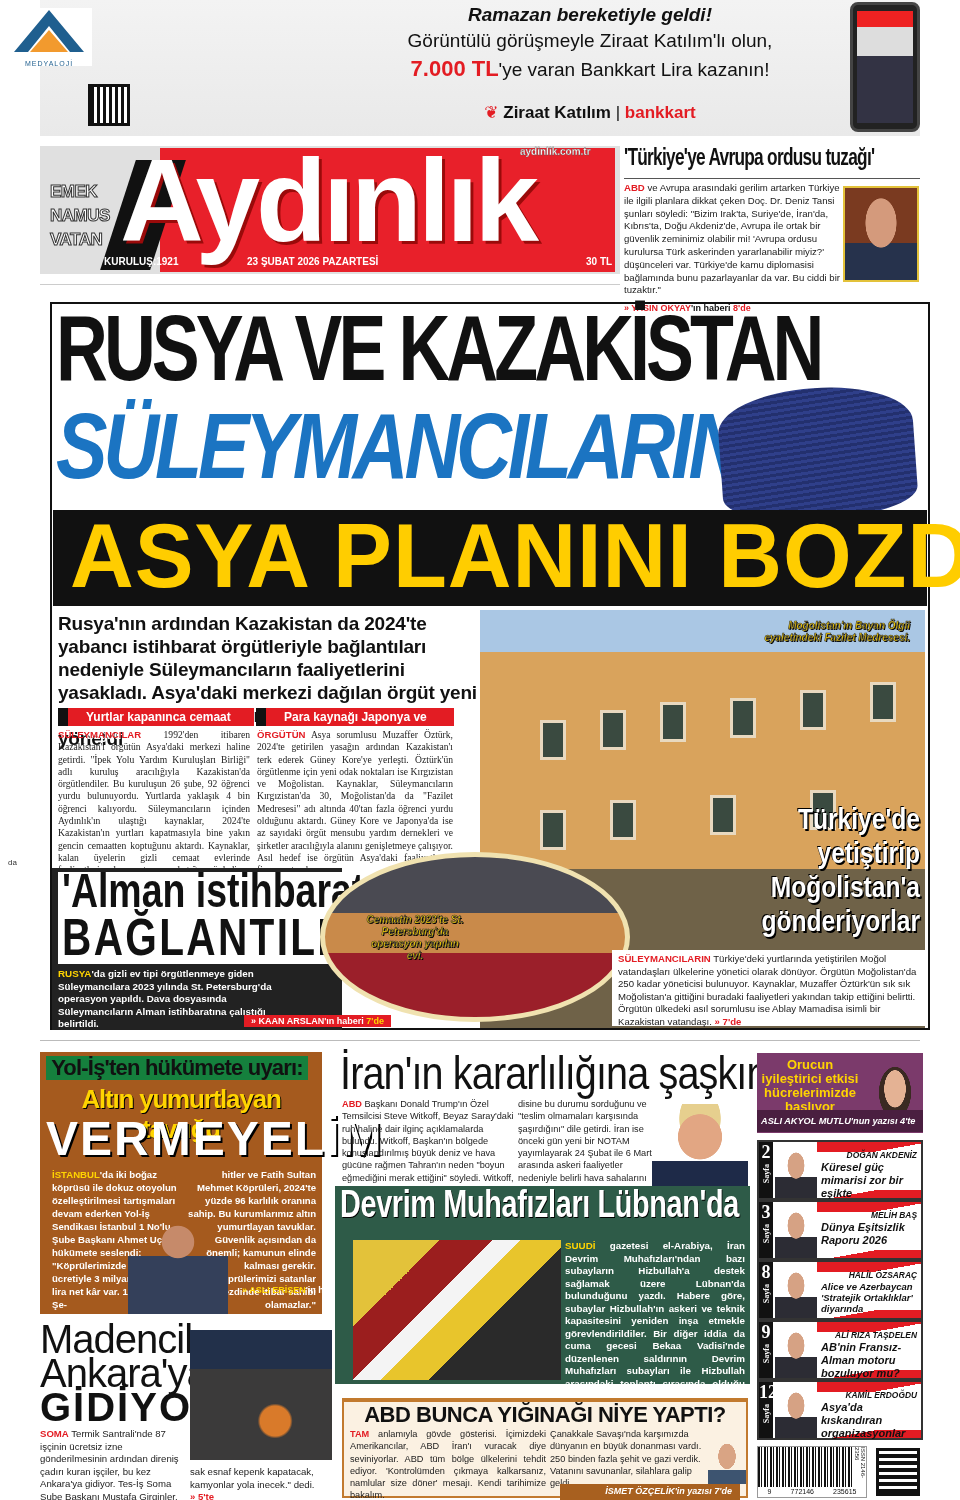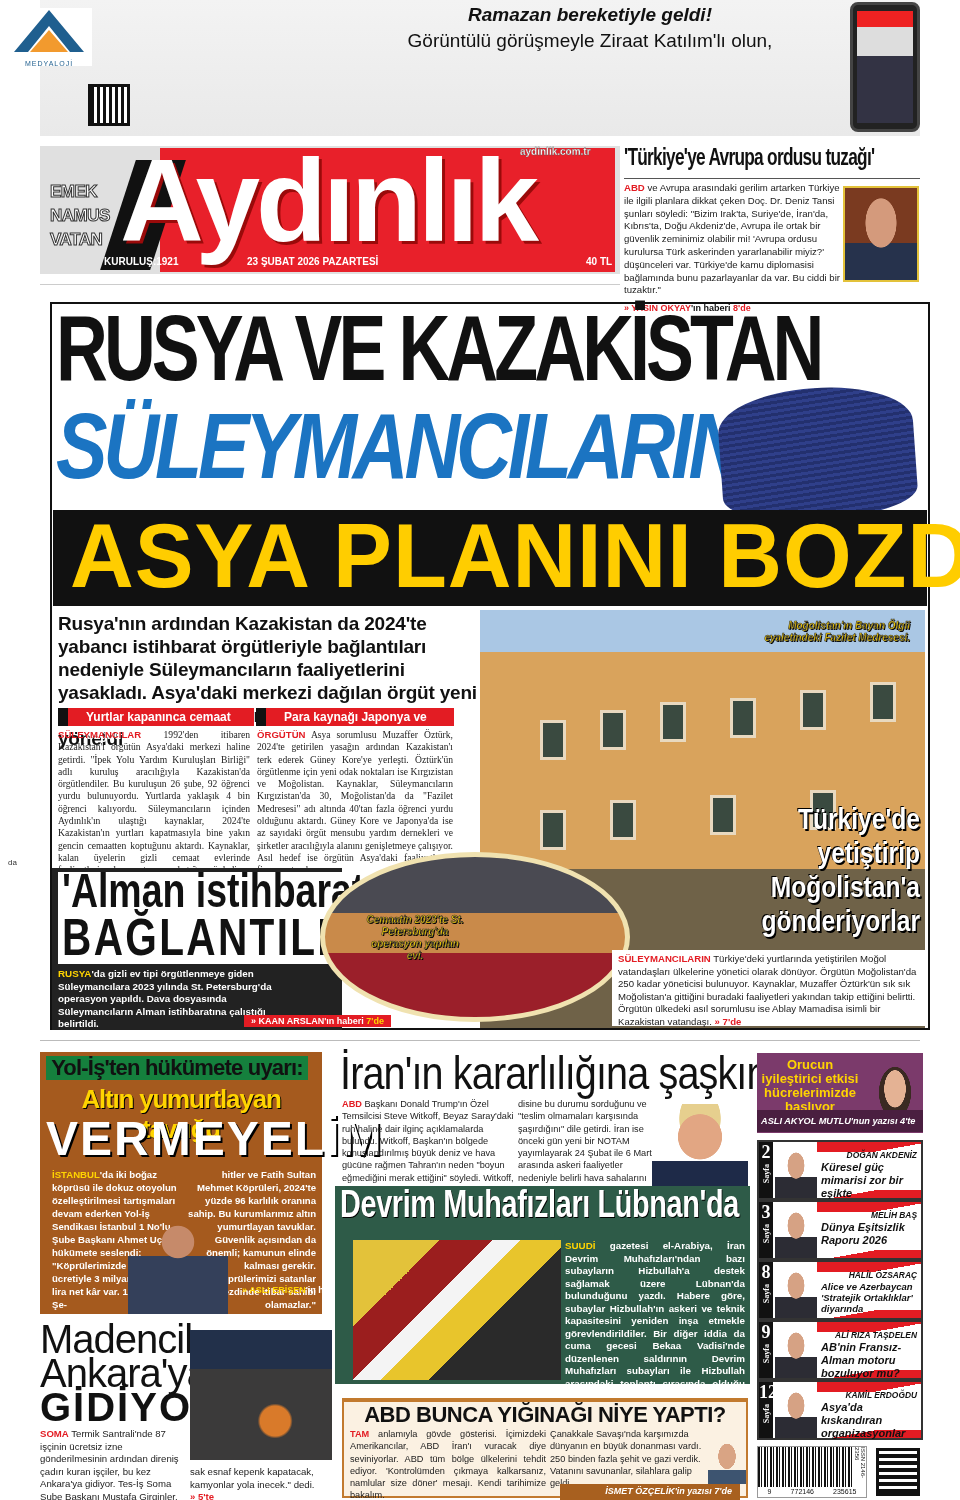--- a/index.html
+++ b/index.html
@@ -80,20 +80,22 @@
 #barcode{left:757px;top:1446px;width:110px;height:52px;border:1px solid #999;background:repeating-linear-gradient(90deg,#111 0 2px,#fff 2px 3px,#111 3px 4px,#fff 4px 6px)}
 #qr2{left:876px;top:1448px;width:44px;height:48px;background:repeating-linear-gradient(0deg,#111 0 4px,#fff 4px 7px),#fff;border:3px solid #111}
 </style>
 </head>
 <body>
 
 <div id="ad" class="abs">
   <div id="qr1" class="abs"></div>
   <div class="abs adtxt" style="top:30px;font-size:19px">Görüntülü görüşmeyle Ziraat Katılım'lı olun,</div>
   <div class="abs adtxt" style="top:4px;font-size:19px;font-style:italic;font-weight:bold">Ramazan bereketiyle geldi!</div>
+  <div class="abs adtxt" style="top:56px;font-size:19px"><b style="color:#e31c23;font-size:22px">7.000 TL</b><span>'ye varan Bankkart Lira kazanın!</span></div>
+  <div class="abs adtxt" style="top:102px;font-size:17px"><span style="color:#e31c23">❦</span> <b>Ziraat Katılım</b> | <b style="color:#e31c23">bankkart</b></div>
   <div id="phone" class="abs">
       <div class="scr"></div>
     </div>
 </div>
 <div id="medya" class="abs">
   <svg width="86" height="48" viewBox="0 0 86 48">
       <polygon points="43,2 8,44 22,44 43,18 64,44 78,44" fill="#1f5f8f"></polygon>
       <polygon points="43,22 24,44 62,44" fill="#f29a2e"></polygon>
     </svg>
   <div style="font-size:7px;color:#1f5f8f;text-align:center;letter-spacing:1px">MEDYALOJİ</div>
@@ -102,21 +104,21 @@
 <div id="mast" class="abs"></div>
 <div id="mastred" class="abs"></div>
 <div id="mastslab" class="abs"></div>
 <div class="abs motto" style="top:182px">EMEK</div>
 <div class="abs motto" style="top:206px">NAMUS</div>
 <div class="abs motto" style="top:230px">VATAN</div>
 <div id="logo" class="abs">Aydınlık</div>
 <div class="abs" style="left:520px;top:146px;font-size:10px;font-weight:bold;color:#fff;-webkit-text-stroke:.3px #555">aydinlik.com.tr</div>
 <div class="abs" style="left:104px;top:256px;font-size:10px;font-weight:bold;color:#fff">KURULUŞ:1921</div>
 <div class="abs" style="left:247px;top:256px;font-size:10px;font-weight:bold;color:#fff">23 ŞUBAT 2026 PAZARTESİ</div>
-<div class="abs" style="left:586px;top:256px;font-size:10px;font-weight:bold;color:#fff">40 TL</div>
+<div class="abs" style="left:586px;top:256px;font-size:10px;font-weight:bold;color:#fff">30 TL</div>
 <div class="abs" style="left:40px;top:284px;width:580px;height:1px;background:#ccc"></div>
 
 <div class="abs cond" style="left:624px;top:142px;font-size:24px;line-height:30px;white-space:nowrap;transform:scaleX(.72);transform-origin:left;width:420px">'Türkiye'ye Avrupa ordusu tuzağı'</div>
 <div class="abs" style="left:624px;top:178px;width:296px;height:1px;background:#555"></div>
 <div class="abs" style="left:624px;top:182px;width:216px;font-size:9.6px;line-height:12.8px;color:#222"><b class="redlbl">ABD</b><span> ve Avrupa arasındaki gerilim artarken Türkiye ile ilgili planlara dikkat çeken Doç. Dr. Deniz Tansi şunları söyledi: "Bizim Irak'ta, Suriye'de, İran'da, Kıbrıs'ta, Doğu Akdeniz'de, Avrupa ile ortak bir güvenlik zeminimiz olabilir mi! 'Avrupa ordusu kurulursa Türk askerinden yararlanabilir miyiz?' düşünceleri var. Türkiye'de kamu diplomasisi bağlamında bunu pazarlayanlar da var. Bu ciddi bir tuzaktır."</span></div>
 <div class="abs" style="left:624px;top:303px;font-size:9px;font-weight:bold"><span style="color:#e31c23">»</span> <span style="color:#e31c23">YASİN OKYAY</span><span>'ın haberi </span><span style="color:#e31c23">8'de</span></div>
 <div class="abs" style="left:843px;top:186px;width:76px;height:96px;border:2px solid #e3c23a;background:radial-gradient(ellipse at 50% 38%,#d49a7c 0 30%,transparent 31%),linear-gradient(180deg,#7a3a20 0 60%,#26324c 60%)"></div>
 
 <div id="mainbox" class="abs"></div>
 <div id="hl1" class="abs">RUSYA VE KAZAKİSTAN</div>

